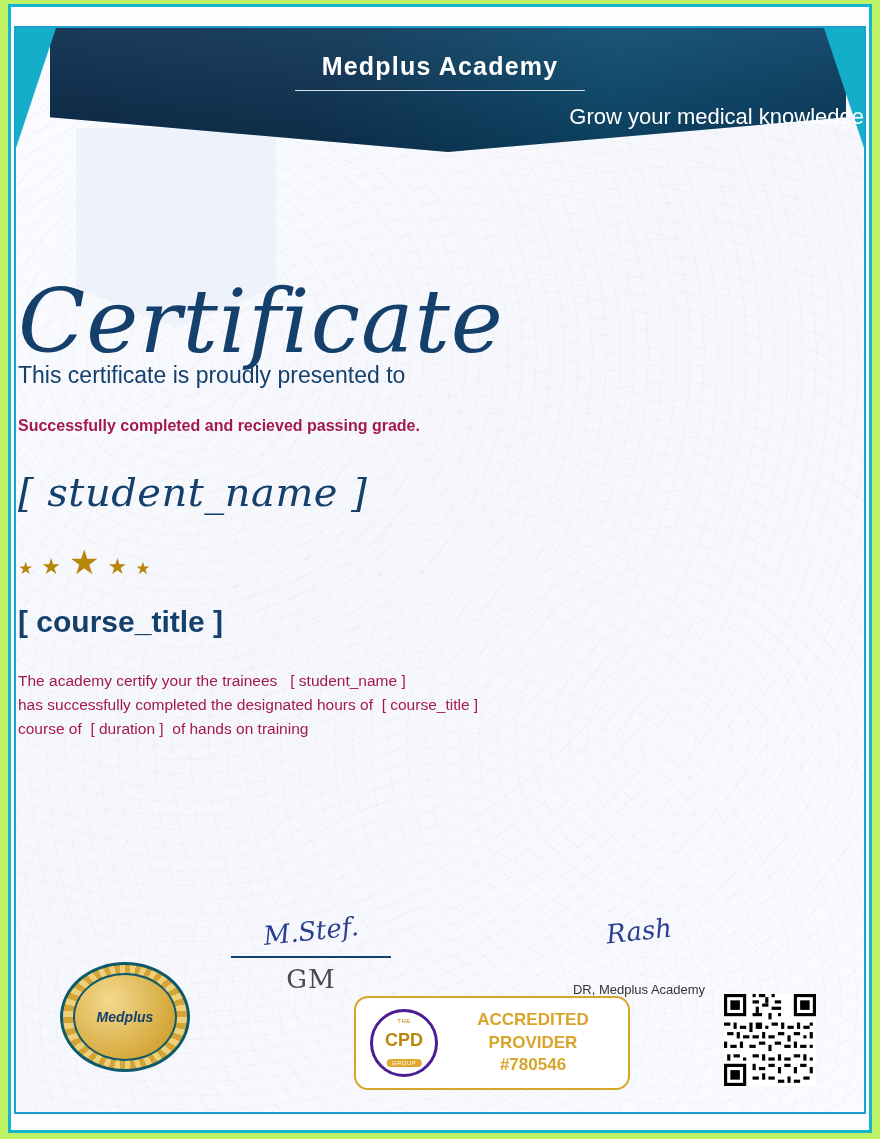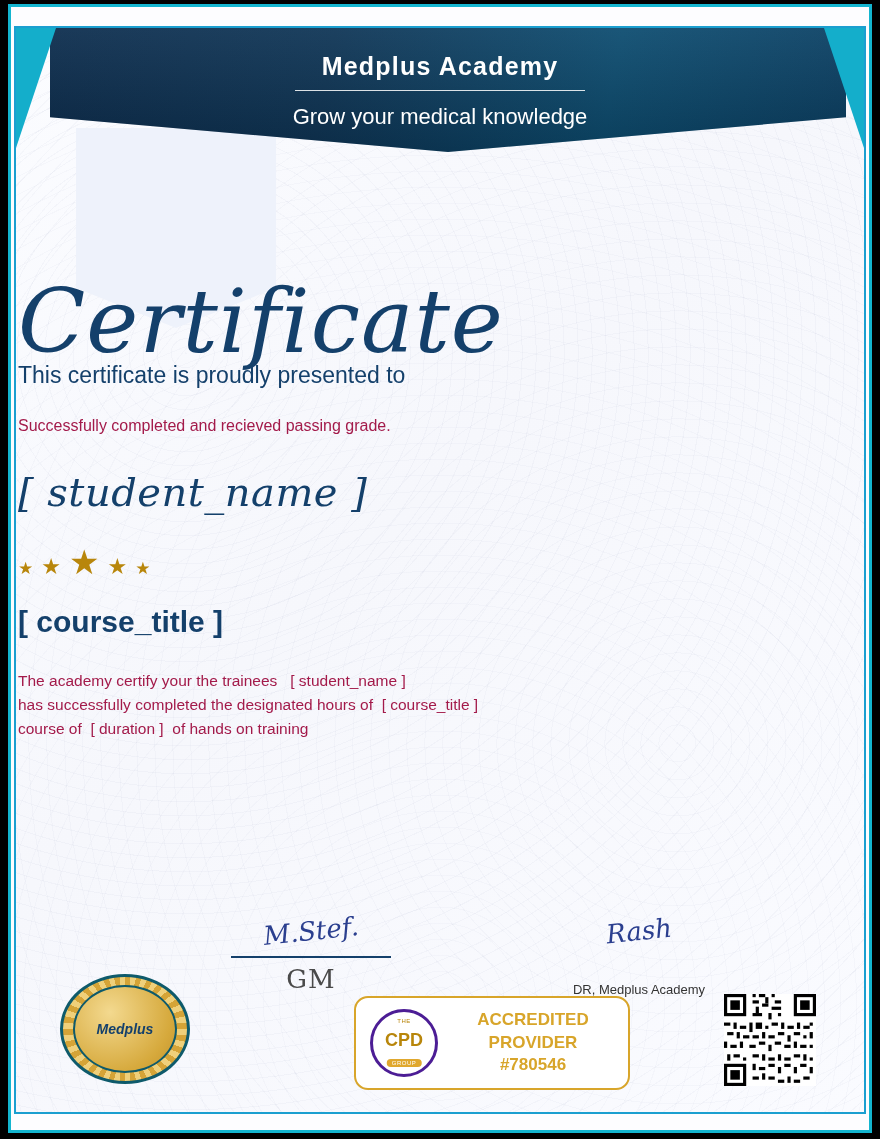--- a/index.html
+++ b/index.html
@@ -7,21 +7,21 @@
     padding: 0;
     background: #ffffff;
   }
   body {
     font-family: "Liberation Sans", sans-serif;
   }
   .page {
     position: relative;
     width: 880px;
     height: 1139px;
-    background: #000000;
+    background: #bef264;
     overflow: hidden;
   }
   
   .outer-frame {
     position: absolute;
     left: 8px;
     top: 4px;
     width: 864px;
     height: 1129px;
     border: 3px solid #13b5cf;
@@ -92,21 +92,21 @@
     height: 1px;
     background: #ffffff;
     opacity: .85;
     z-index: 7;
   }
   .header-sub {
     position: absolute;
     top: 76px;
     left: 0;
     width: 100%;
-    text-align: center;
+    text-align: right;
     color: #ffffff;
     font-size: 22px;
     z-index: 7;
   }
   
   .ribbon-left {
     position: absolute;
     left: 60px;
     top: 100px;
     width: 200px;
@@ -149,20 +149,21 @@
   }
   .presented-to {
     font-size: 23px;
     color: #14406b;
     margin-top: -6px;
   }
   .passing-grade {
     font-size: 16px;
     color: #a31a4a;
     margin-top: 28px;
+    font-weight: bold;
   }
   .student-name {
     font-family: "DejaVu Serif", serif;
     font-style: italic;
     font-size: 40px;
     color: #14406b;
     margin-top: 34px;
     letter-spacing: 0.5px;
   }
   .stars {
@@ -245,21 +246,21 @@
   }
   .sig-name-right {
     font-size: 13px;
     color: #333;
     margin-top: 28px;
   }
   
   .seal {
     position: absolute;
     left: 44px;
-    bottom: 28px;
+    bottom: 40px;
     width: 130px;
     height: 110px;
     z-index: 9;
   }
   .seal-outer {
     position: absolute;
     inset: 0;
     border-radius: 50%;
     background:
       repeating-conic-gradient(#d5a437 0 6deg, #efd07a 6deg 12deg);

